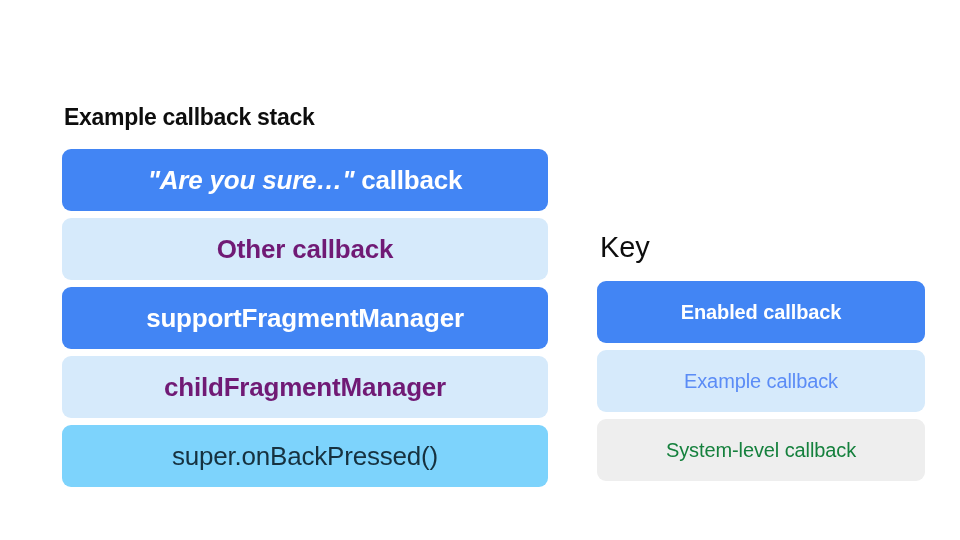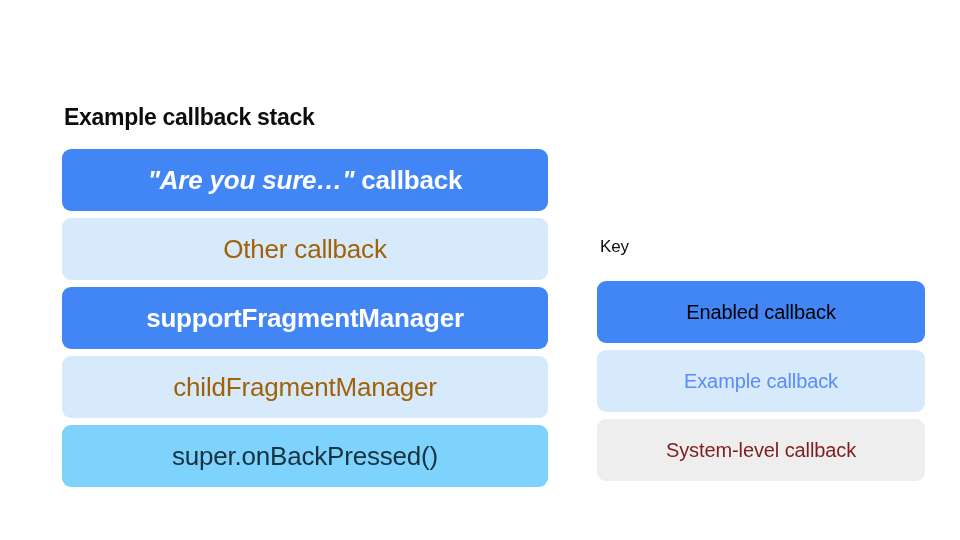--- a/index.html
+++ b/index.html
@@ -55,40 +55,40 @@
     line-height: 30px;
     letter-spacing: -0.2px;
     white-space: nowrap;
   }
 
   
   .row.enabled   { background: #4285f4; }
   .row.enabled .row-label  { color: #ffffff; font-weight: 700; }
 
   .row.disabled  { background: #d6eafb; }
-  .row.disabled .row-label { color: #a16207; font-weight: 400; }
+  .row.disabled .row-label { color: #701a75; font-weight: 700; }
 
   .row.system    { background: #7dd3fc; }
   .row.system .row-label   { color: #16313f; font-weight: 400; }
 
   .quoted {
     font-style: italic;
     font-weight: 700;
   }
 
   
   .key-col {
     position: absolute;
     left: 597px;
     top: 234px;
     width: 328px;
   }
 
   .key-title {
-    font-size: 17px;
+    font-size: 29px;
     font-weight: 400;
     color: #0d0d0d;
     line-height: 26px;
     letter-spacing: -0.1px;
     margin: 0 0 21px 3px;
   }
 
   .key-row {
     height: 62px;
     border-radius: 9px;
@@ -102,27 +102,27 @@
   .key-row:last-child { margin-bottom: 0; }
 
   .key-label {
     font-size: 20px;
     line-height: 24px;
     letter-spacing: -0.1px;
     white-space: nowrap;
   }
 
   .key-row.enabled  { background: #4285f4; }
-  .key-row.enabled .key-label  { color: #000000; font-weight: 400; }
+  .key-row.enabled .key-label  { color: #ffffff; font-weight: 700; }
 
   .key-row.disabled { background: #d6eafb; }
   .key-row.disabled .key-label { color: #5b8cf6; font-weight: 400; }
 
   .key-row.system   { background: #eeeeee; }
-  .key-row.system .key-label   { color: #7f1d1d; font-weight: 400; }
+  .key-row.system .key-label   { color: #15803d; font-weight: 400; }
 </style>
 </head>
 <body>
 
 <div class="canvas">
 
   <div class="stack-col">
 
     <div class="section-title">Example callback stack</div>
 

